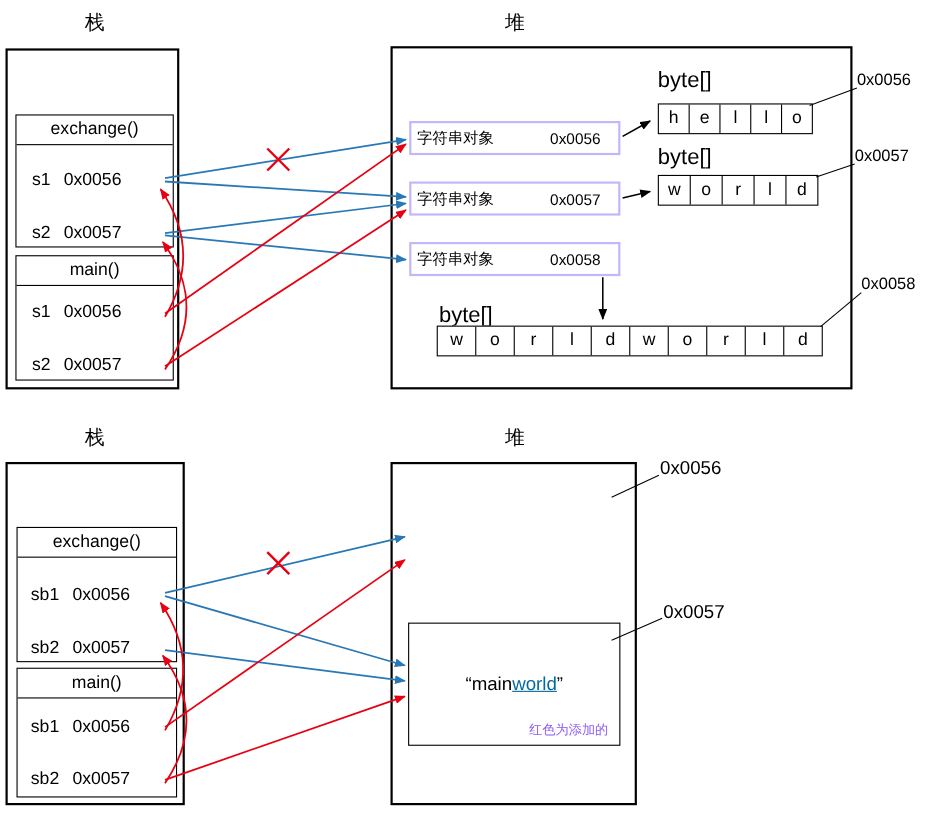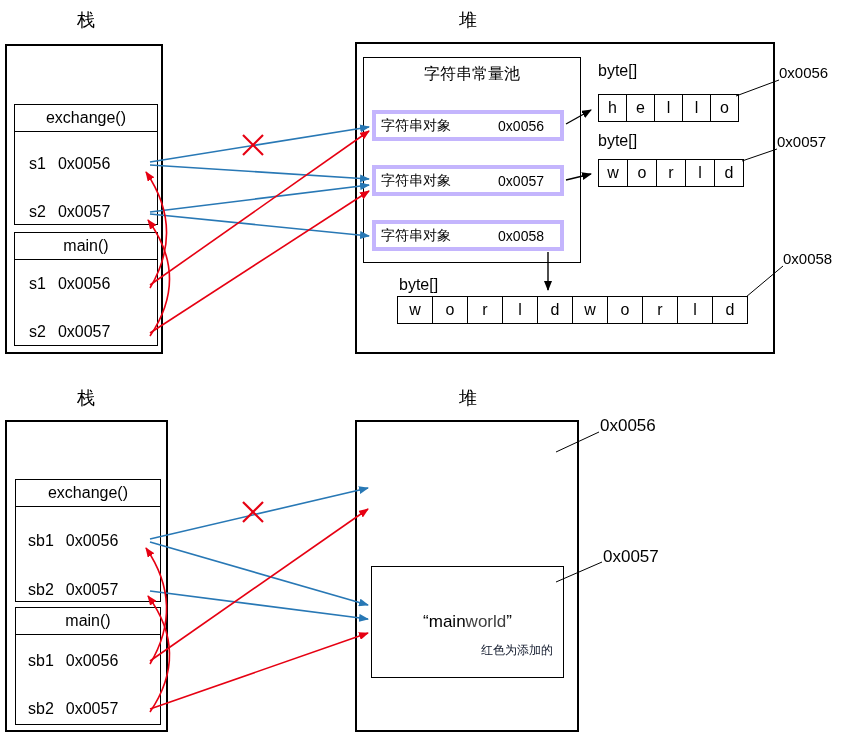--- a/index.html
+++ b/index.html
@@ -9,35 +9,35 @@
   }
   .lbl { position:absolute; font-size:18px; }
   .box { position:absolute; border:1px solid #000; background:#fff; box-sizing:border-box; }
   .outer { border-width:2px; }
   .frame-title {
     height:26px; line-height:26px; text-align:center; font-size:16px;
     border-bottom:1px solid #000;
   }
   .var-row { position:absolute; left:14px; display:flex; gap:12px; font-size:16px; height:22px; line-height:22px; }
   .pool-title { position:absolute; left:0; right:0; top:6px; text-align:center; font-size:16px; }
-  .obj-box { position:absolute; border:4px solid #c4b5fd; box-sizing:border-box; width:192px; height:31px;
+  .obj-box { position:absolute; border:2px solid #c4b5fd; box-sizing:border-box; width:192px; height:31px;
     display:flex; align-items:center; justify-content:space-between; padding:0 16px 0 5px; background:#fff; }
   .obj-label { font-size:14px; }
   .obj-addr { font-size:14px; }
-  .byte-type { position:absolute; font-size:16px; }
+  .byte-type { position:absolute; font-size:20px; }
   .byte-row { position:absolute; display:flex; border:1px solid #000; background:#fff; box-sizing:content-box; }
   .byte-cell { width:27px; height:26px; border-right:1px solid #000; display:flex; align-items:center; justify-content:center; font-size:16px; }
   .byte-cell.wide { width:34px; }
   .byte-cell:last-child { border-right:none; }
   .addr-callout { position:absolute; font-size:15px; }
   .addr-callout.big { font-size:17px; }
   .heap-str-box { position:absolute; border:1px solid #000; box-sizing:border-box; background:#fff;
     display:flex; align-items:center; justify-content:center; font-size:17px; }
-  .added { color:#404040; }
-  .note { position:absolute; right:10px; bottom:18px; font-size:12px; color:#0f172a; }
+  .added { color:#0369a1; text-decoration:underline; }
+  .note { position:absolute; right:10px; bottom:5px; font-size:12px; color:#8b5cf6; }
   .overlay { position:absolute; left:0; top:0; pointer-events:none; }
 </style>
 </head>
 <body>
 
 <div class="canvas">
 
   <div class="lbl" style="left:62px;top:8px;width:48px;text-align:center">栈</div>
   <div class="lbl" style="left:444px;top:8px;width:48px;text-align:center">堆</div>
 
@@ -62,23 +62,20 @@
       <span>0x0056</span>
     </div>
     <div class="var-row" style="top:88px">
       <span>s2</span>
       <span>0x0057</span>
     </div>
   </div>
 
   <div class="box outer" style="left:355px;top:42px;width:420px;height:312px"></div>
 
-  <div class="box" style="left:363px;top:57px;width:218px;height:206px">
-    <div class="pool-title">字符串常量池</div>
-  </div>
 
   <div class="obj-box" style="left:372px;top:110px">
     <span class="obj-label">字符串对象</span>
     <span class="obj-addr">0x0056</span>
   </div>
   <div class="obj-box" style="left:372px;top:165px">
     <span class="obj-label">字符串对象</span>
     <span class="obj-addr">0x0057</span>
   </div>
   <div class="obj-box" style="left:372px;top:220px">

